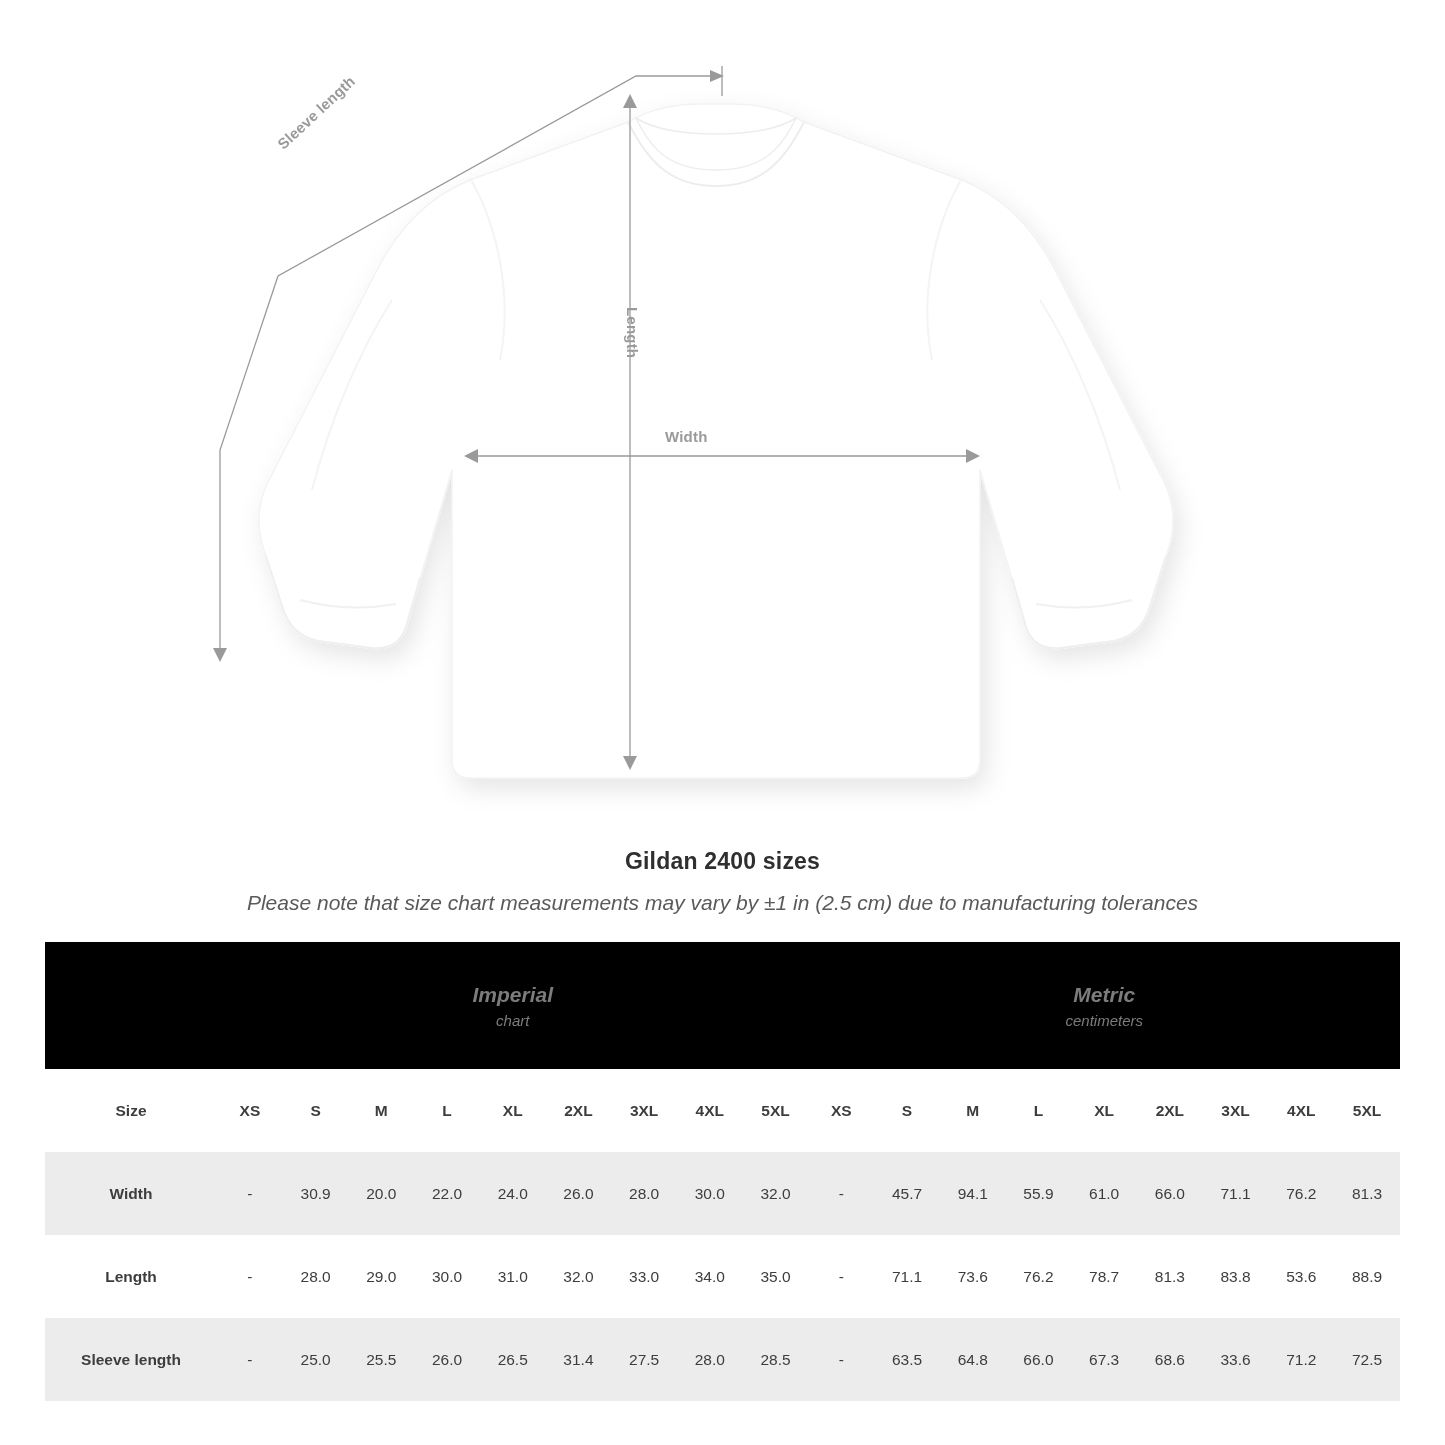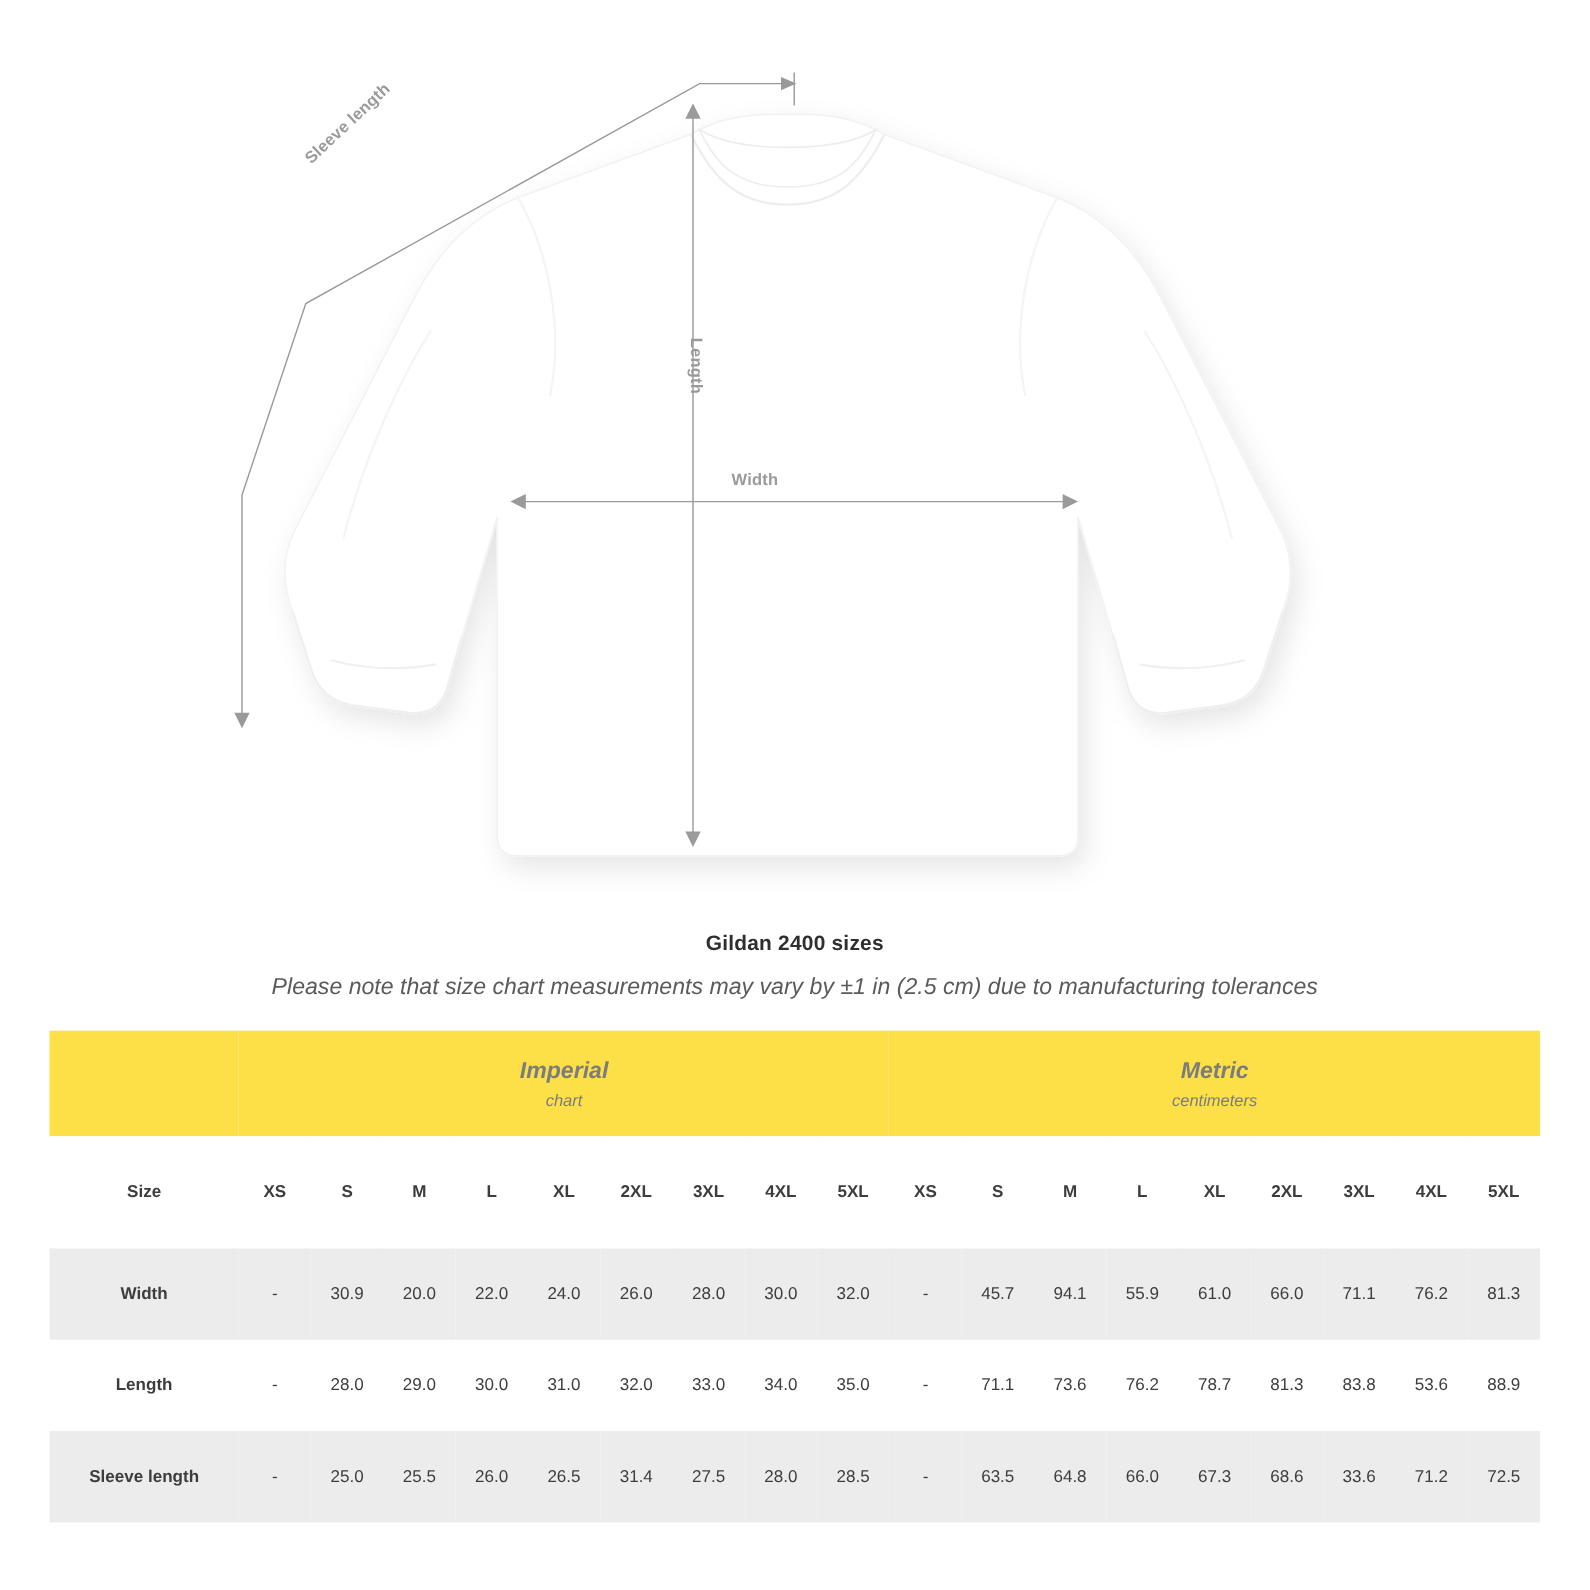--- a/index.html
+++ b/index.html
@@ -51,21 +51,21 @@
     left: 665px;
     top: 428px;
   }
 
   
   .title-block {
     text-align: center;
     margin-top: 28px;
   }
   .chart-title {
-    font-size: 19px;
+    font-size: 23px;
     font-weight: bold;
     color: #2f2f2f;
     letter-spacing: 0.2px;
   }
   .chart-note {
     font-size: 21px;
     font-style: italic;
     color: #5a5a5a;
     margin-top: 16px;
   }
@@ -80,38 +80,38 @@
     table-layout: fixed;
   }
   table.sizes td, table.sizes th {
     text-align: center;
     font-size: 15.5px;
     color: #3d3d3d;
     padding: 0;
     border: none;
   }
   .unit-head-row td {
-    height: 96px;
-    background: #fde047;
+    height: 127px;
+    background: #000000;
   }
   .unit-title {
     font-size: 21px;
     font-style: italic;
     font-weight: bold;
     color: #7c7c7c;
     line-height: 1.25;
   }
   .unit-sub {
     font-size: 15px;
     font-style: italic;
     color: #7c7c7c;
     margin-top: 4px;
   }
   .size-row td {
-    height: 102px;
+    height: 83px;
     background: #ffffff;
     font-weight: bold;
     font-size: 16px;
     color: #3a3a3a;
   }
   .data-row td {
     height: 83px;
   }
   .data-row.alt td {
     background: #ececec;

